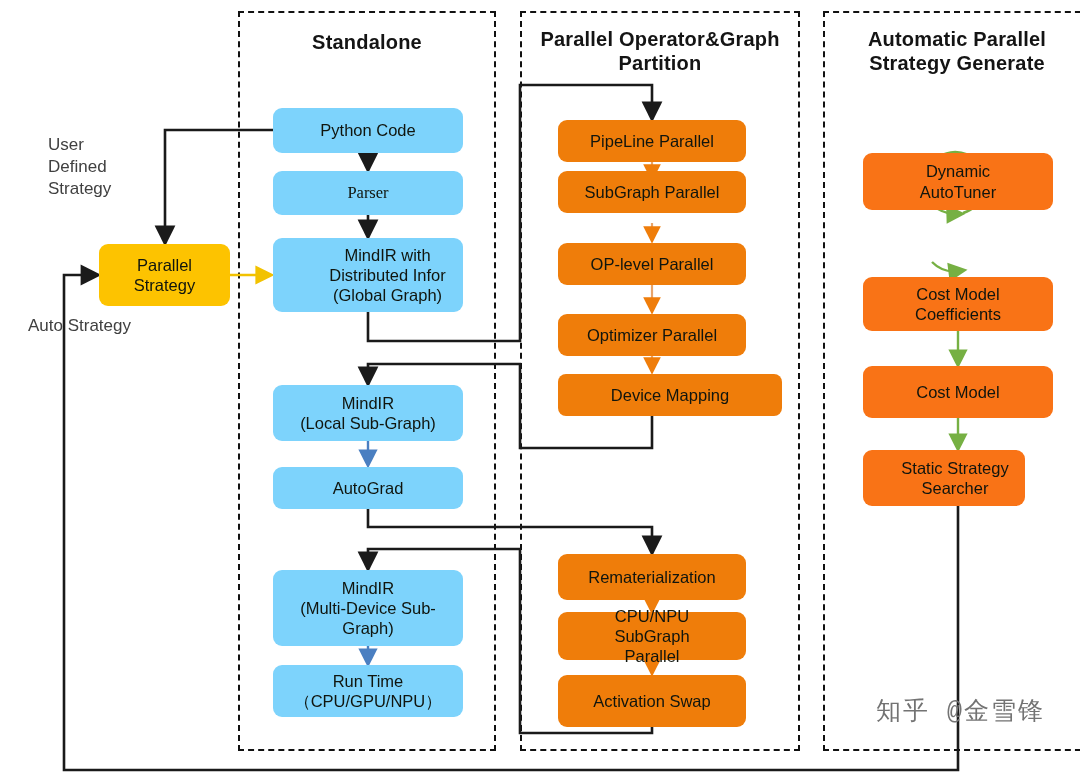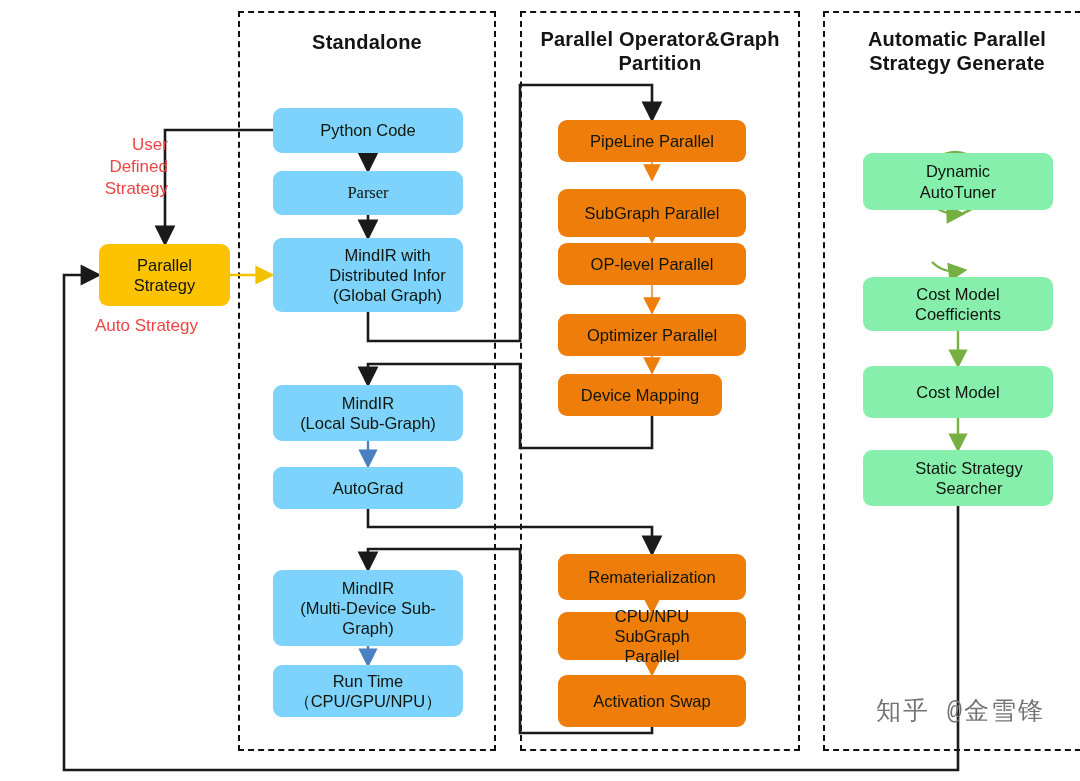--- a/index.html
+++ b/index.html
@@ -39,31 +39,31 @@
     justify-content:center;
     text-align:center;
     font-size:16.5px;
     line-height:1.22;
     color:#10150e;
     padding:2px 5px;
     white-space:pre-line;
   }
   .node.green{background:#7dd3fc;}
   .node.orange{background:#ef7d0a;}
-  .node.teal{background:#86efac;}
+  .node.teal{background:#f97316;}
   .node.yellow{background:#fdc300;}
   .node.overflow{background:transparent;overflow:visible;z-index:6;}
 
   
   .flabel{
     position:absolute;
     font-size:17px;
     line-height:1.28;
-    color:#ef4444;
-    text-align:right;
+    color:#404040;
+    text-align:left;
     white-space:pre-line;
   }
 
   
   .watermark{
     position:absolute;
     font-size:25px;
     color:#737373;
     letter-spacing:2px;
     font-family:Liberation Mono, monospace;
@@ -170,35 +170,35 @@
   <div class="node green" style="left:253px;top:385px;width:190px;height:56px;">MindIR
 (Local Sub-Graph)</div>
   <div class="node green" style="left:253px;top:467px;width:190px;height:42px;">AutoGrad</div>
   <div class="node green" style="left:253px;top:570px;width:190px;height:76px;">MindIR
 (Multi-Device Sub-
 Graph)</div>
   <div class="node green" style="left:253px;top:665px;width:190px;height:52px;">Run Time
 （CPU/GPU/NPU）</div>
 
   <div class="node orange" style="left:538px;top:120px;width:188px;height:42px;">PipeLine Parallel</div>
-  <div class="node orange" style="left:538px;top:189px;width:188px;height:48px;">SubGraph Parallel</div>
+  <div class="node orange" style="left:538px;top:171px;width:188px;height:42px;">SubGraph Parallel</div>
   <div class="node orange" style="left:538px;top:243px;width:188px;height:42px;">OP-level Parallel</div>
   <div class="node orange" style="left:538px;top:314px;width:188px;height:42px;">Optimizer Parallel</div>
-  <div class="node orange" style="left:538px;top:374px;width:164px;height:42px;">Device Mapping</div>
+  <div class="node orange" style="left:538px;top:374px;width:224px;height:42px;border-radius:8px;">Device Mapping</div>
   <div class="node orange" style="left:538px;top:554px;width:188px;height:46px;">Rematerialization</div>
   <div class="node orange" style="left:538px;top:612px;width:188px;height:48px;"></div>
   <div class="node orange" style="left:538px;top:675px;width:188px;height:52px;">Activation Swap</div>
 
   <div class="node overflow" style="left:538px;top:600px;width:188px;height:72px;">CPU/NPU
 SubGraph
 Parallel</div>
 
   <div class="node teal" style="left:843px;top:153px;width:190px;height:57px;">Dynamic
 AutoTuner</div>
   <div class="node teal" style="left:843px;top:277px;width:190px;height:54px;">Cost Model
 Coefficients</div>
   <div class="node teal" style="left:843px;top:366px;width:190px;height:52px;">Cost Model</div>
-  <div class="node teal" style="left:843px;top:450px;width:190px;height:56px;padding-left:27px;">Static Strategy
+  <div class="node teal" style="left:843px;top:450px;width:162px;height:56px;padding-left:27px;">Static Strategy
 Searcher</div>
 
   <div class="watermark" style="left:856px;top:694px;">知乎 @金雪锋</div>
 
 </div>
 
 </body></html>

